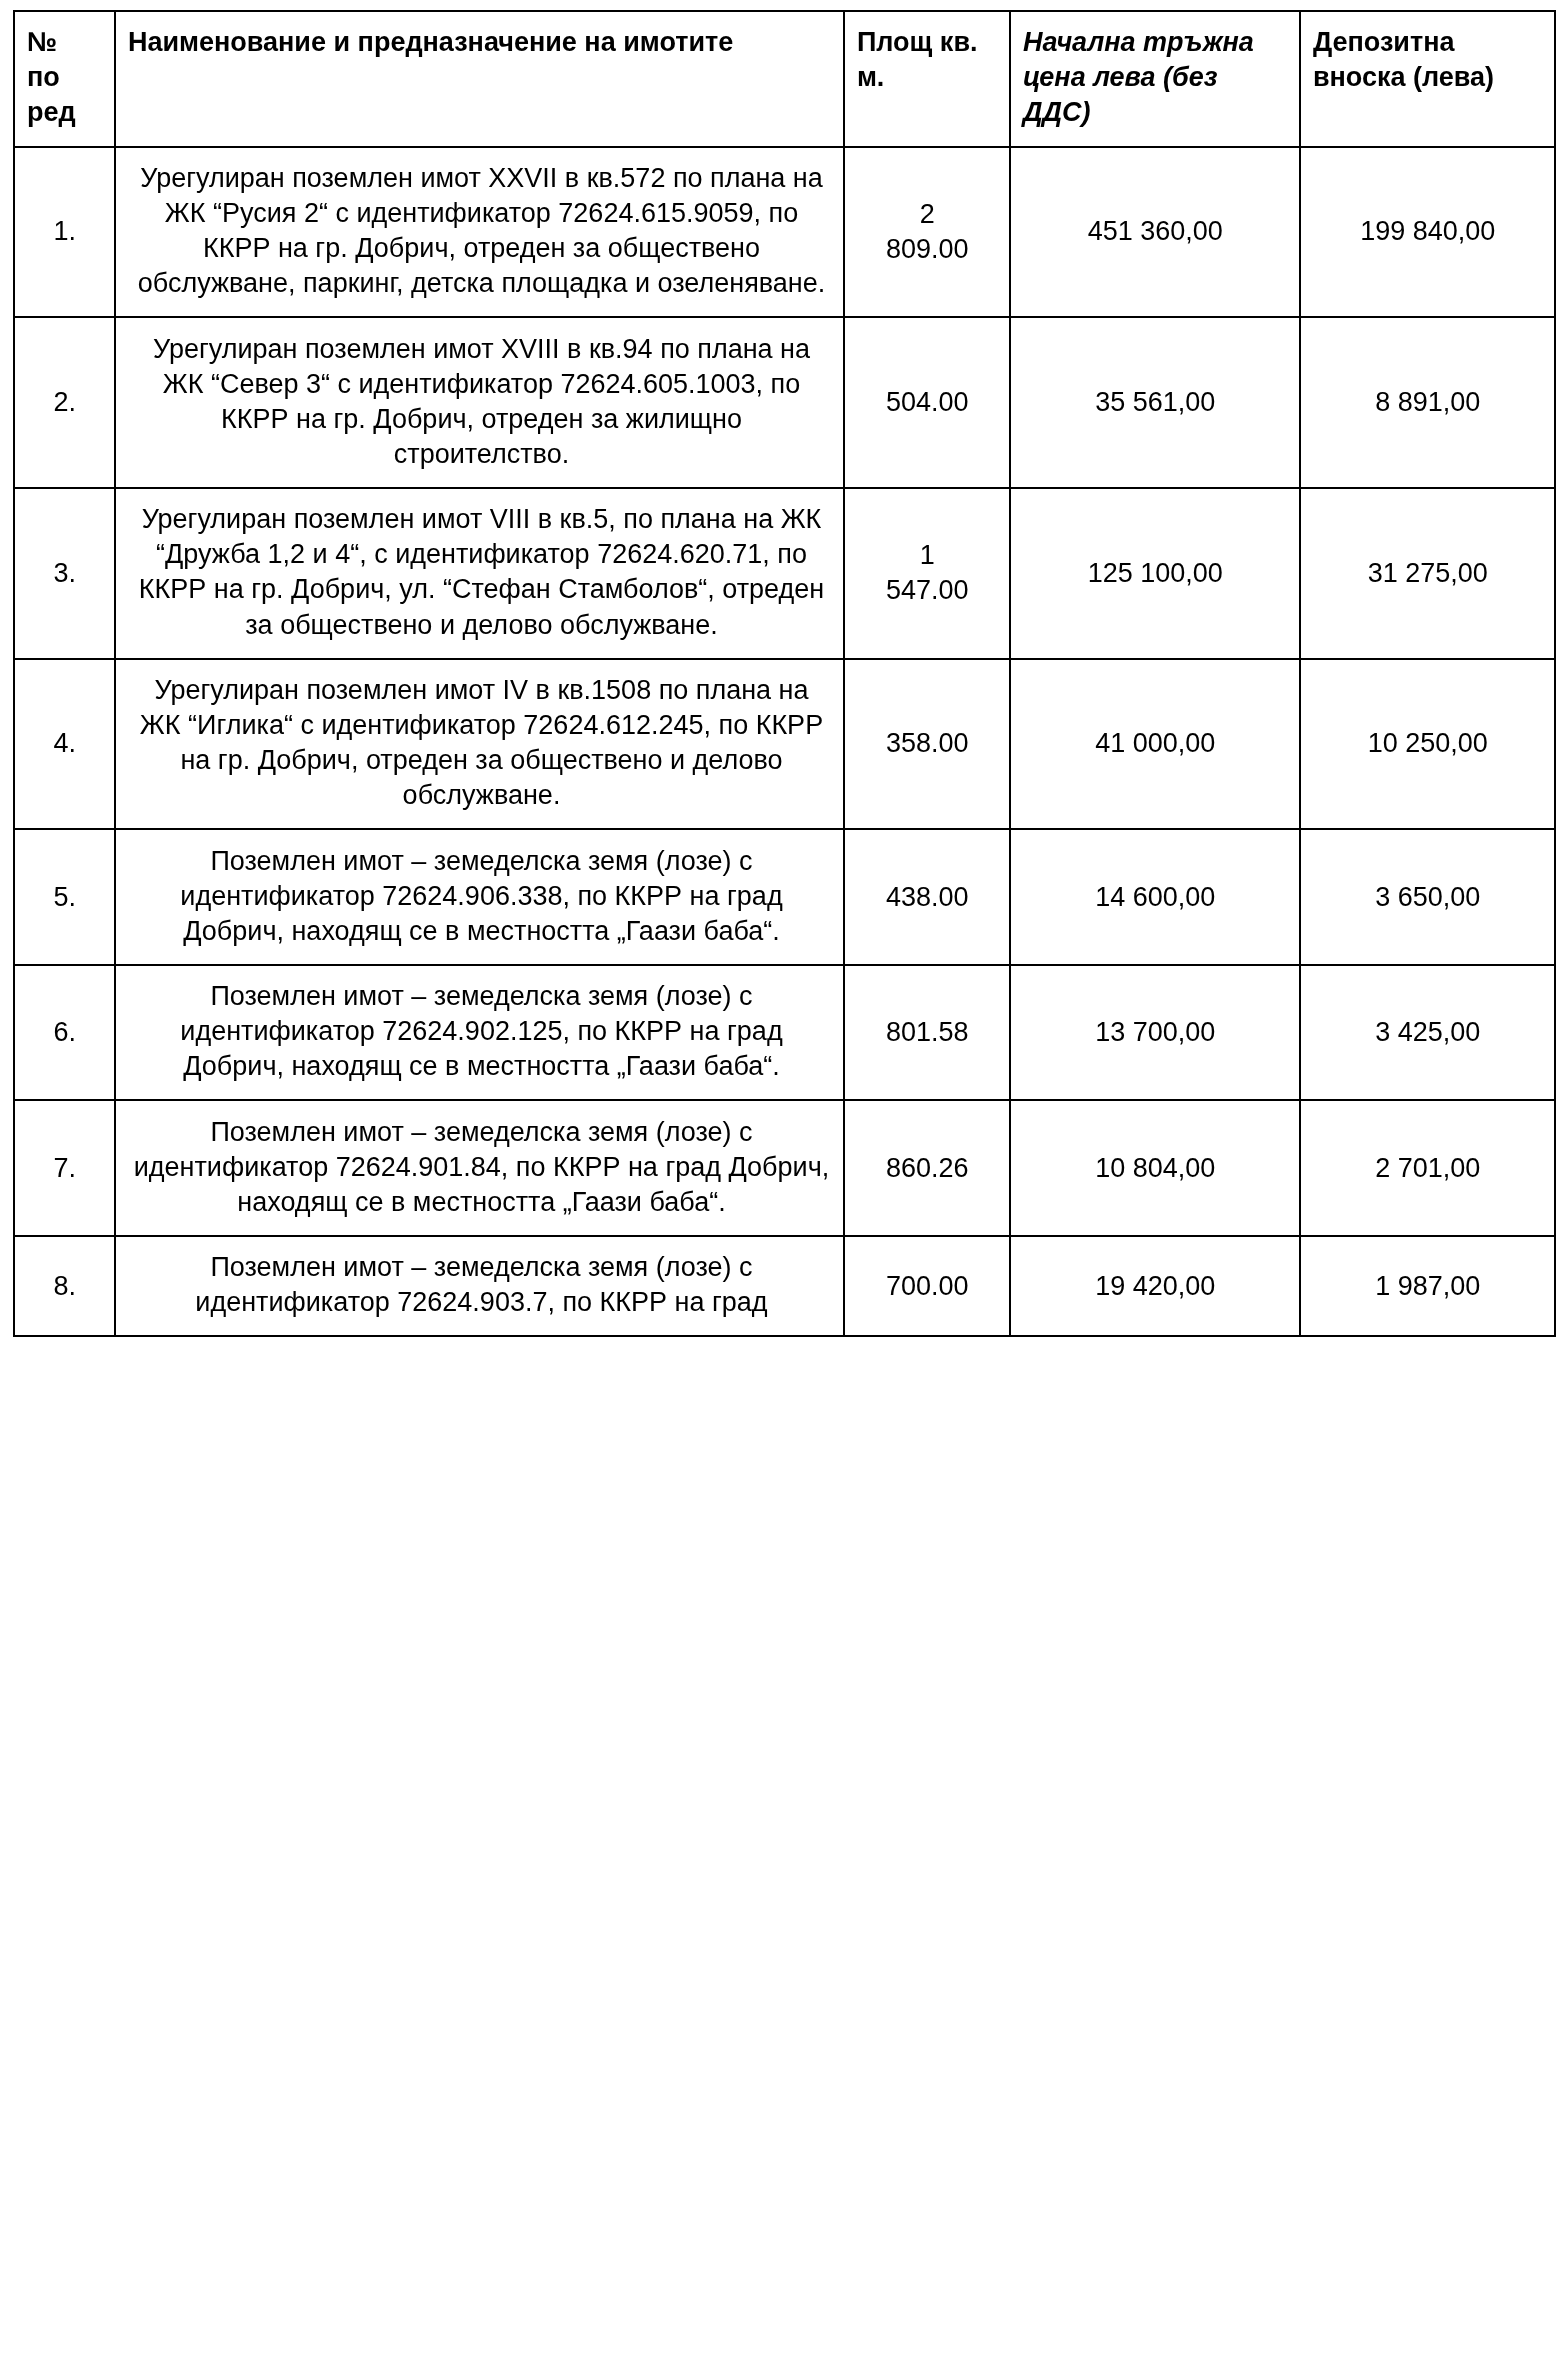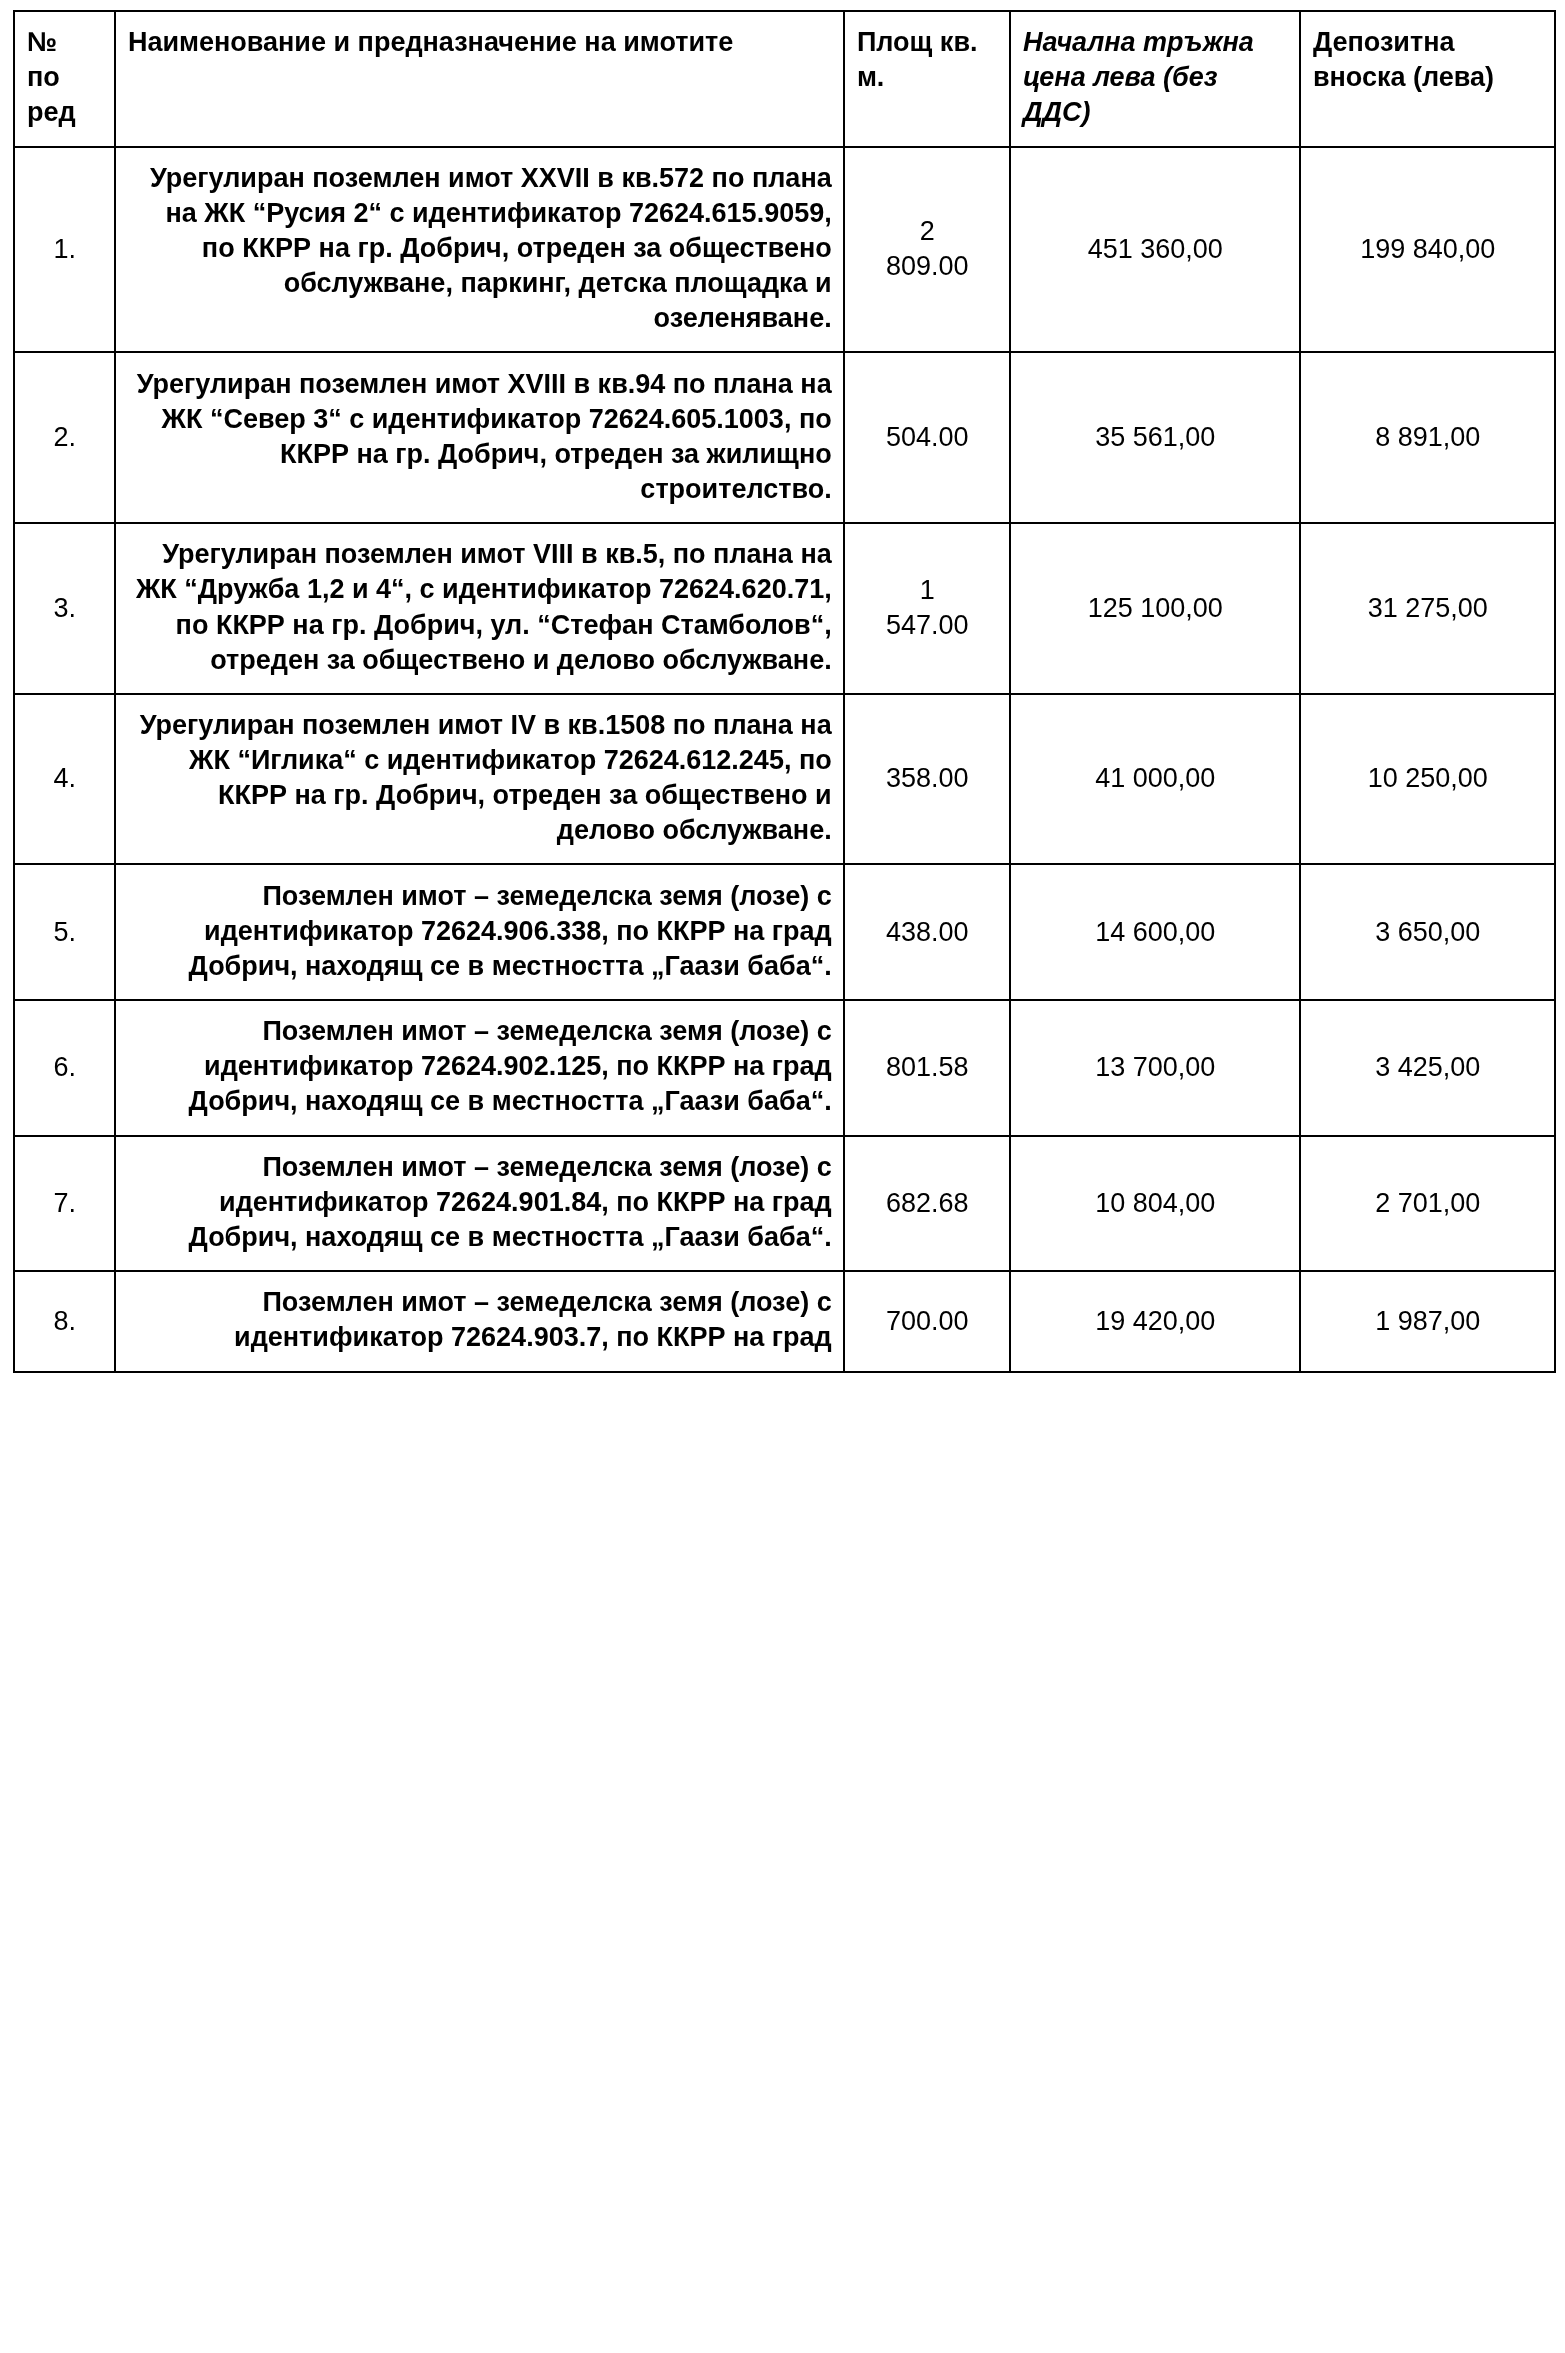--- a/index.html
+++ b/index.html
@@ -52,23 +52,22 @@
     text-align-last: justify;
     padding-right: 18px;
     font-style: italic;
   }
 
   td.cell-num {
     text-align: center;
     padding: 8.3px 5px;
   }
   td.cell-desc {
-    text-align: right;
+    text-align: center;
     padding: 13.3px 11.6px 15px 15px;
-    font-weight: bold;
   }
   td.cell-area,
   td.cell-price,
   td.cell-dep {
     text-align: center;
     padding: 10px 10px;
     white-space: pre-line;
   }
 </style>
 </head>
@@ -135,21 +134,21 @@
       <tr>
         <td class="cell-num">6.</td>
         <td class="cell-desc">Поземлен имот – земеделска земя (лозе) с идентификатор 72624.902.125, по ККРР на град Добрич, находящ се в местността „Гаази баба“.</td>
         <td class="cell-area">801.58</td>
         <td class="cell-price">13 700,00</td>
         <td class="cell-dep">3 425,00</td>
       </tr>
       <tr>
         <td class="cell-num">7.</td>
         <td class="cell-desc">Поземлен имот – земеделска земя (лозе) с идентификатор 72624.901.84, по ККРР на град Добрич, находящ се в местността „Гаази баба“.</td>
-        <td class="cell-area">682.68</td>
+        <td class="cell-area">860.26</td>
         <td class="cell-price">10 804,00</td>
         <td class="cell-dep">2 701,00</td>
       </tr>
       <tr>
         <td class="cell-num">8.</td>
         <td class="cell-desc">Поземлен имот – земеделска земя (лозе) с идентификатор 72624.903.7, по ККРР на град</td>
         <td class="cell-area">700.00</td>
         <td class="cell-price">19 420,00</td>
         <td class="cell-dep">1 987,00</td>
       </tr>

